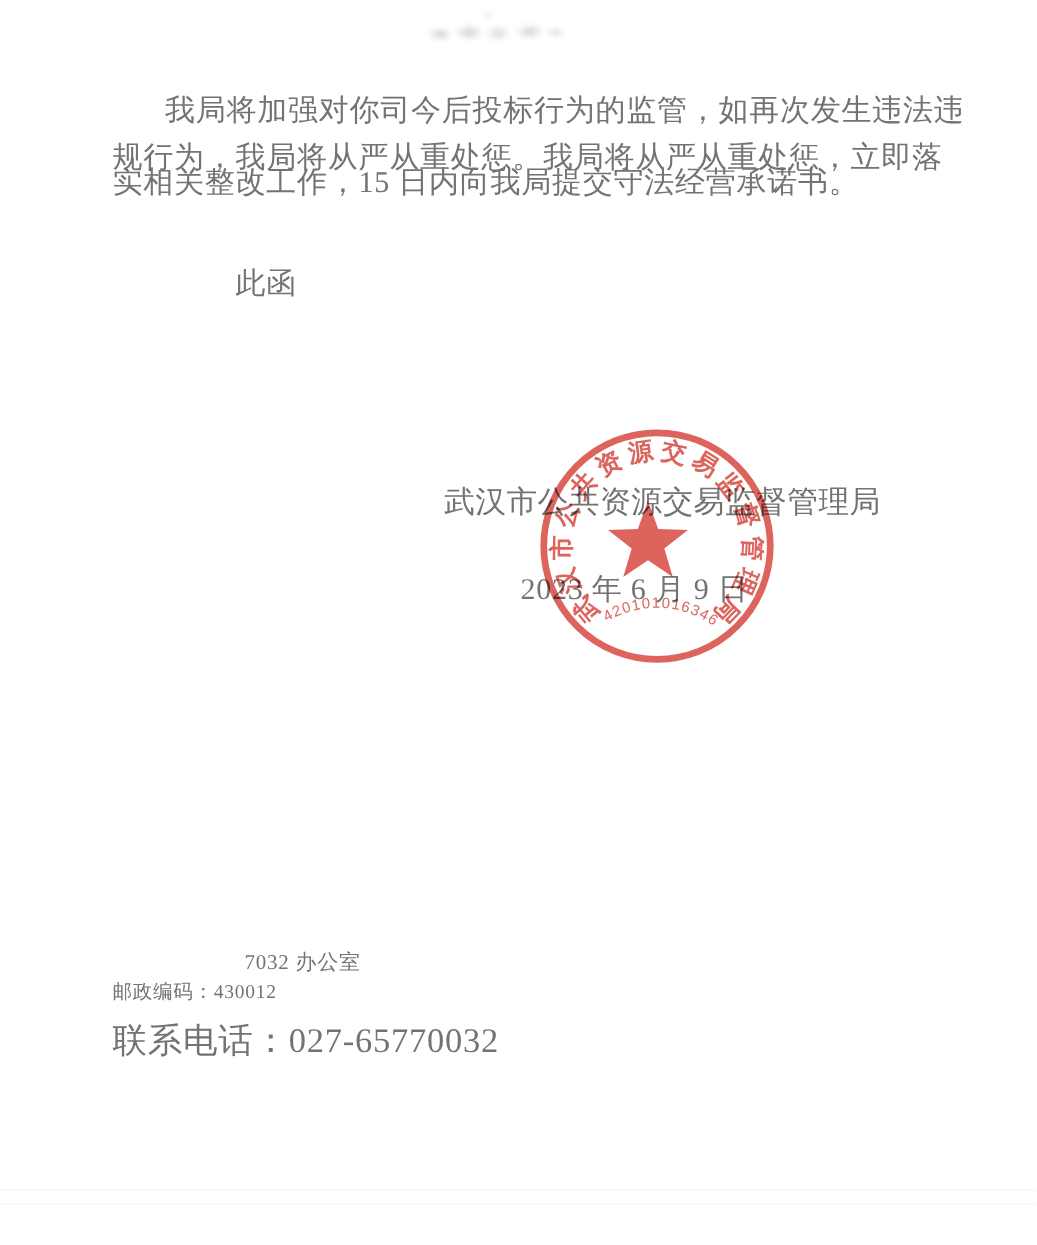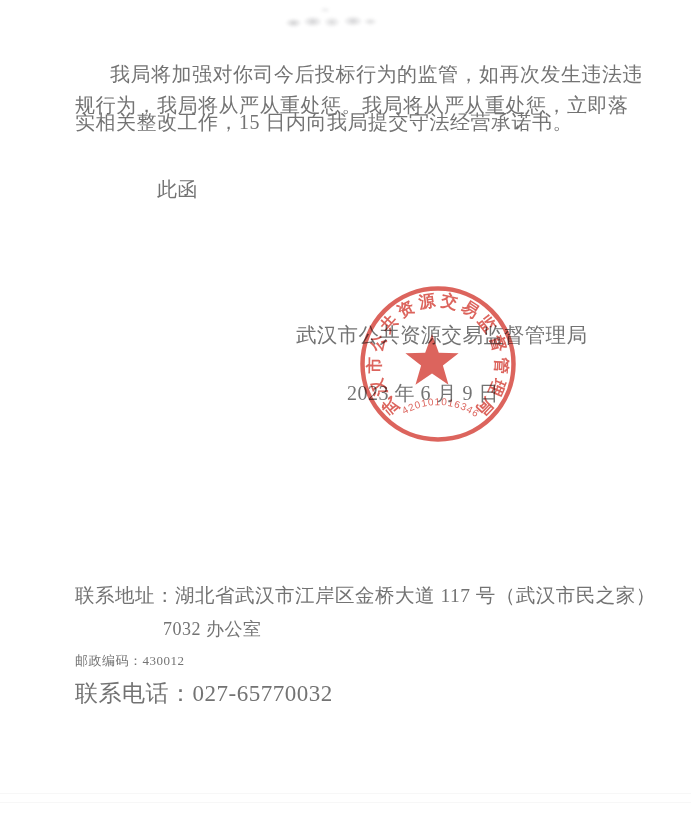--- a/index.html
+++ b/index.html
@@ -19,21 +19,21 @@
     letter-spacing:0.5px;
     color:#737373;
   }
   .body-line1{left:110px;top:62px;}
   .body-line2{left:75px;top:93px;}
   .body-line3{left:75px;top:110px;}
   .closing{left:112px;top:177px;margin-left:45px;}
   .agency{left:296px;top:323px;font-size:20.5px;letter-spacing:0.3px;}
   .sign-date{left:347px;top:381px;}
   .contact-address{left:75px;top:584px;font-size:19.5px;}
-  .contact-address2{left:163px;top:617px;font-size:18px;}
+  .contact-address2{left:163px;top:631px;font-size:14px;}
   .contact-postcode{left:75px;top:649px;font-size:13px;}
   .contact-phone{left:75px;top:682px;font-size:23px;}
   .smudge{
     position:absolute;left:282px;top:6px;width:96px;height:26px;
     background:
       radial-gradient(ellipse 12px 7px at 12% 65%, rgba(90,90,95,.55), rgba(90,90,95,0) 70%),
       radial-gradient(ellipse 14px 8px at 32% 60%, rgba(80,80,88,.5), rgba(80,80,88,0) 70%),
       radial-gradient(ellipse 12px 8px at 52% 62%, rgba(95,95,100,.45), rgba(95,95,100,0) 70%),
       radial-gradient(ellipse 14px 8px at 74% 58%, rgba(85,85,92,.5), rgba(85,85,92,0) 70%),
       radial-gradient(ellipse 10px 6px at 92% 60%, rgba(100,100,105,.4), rgba(100,100,105,0) 70%),
@@ -74,21 +74,20 @@
       <path id="sealArcBottom" d="M 401 416.8 A 64.5 64.5 0 0 1 475 416.8" fill="none"></path>
     </defs>
     <text font-size="16.5" letter-spacing="4" font-weight="600" fill-opacity="0.92" font-family="Liberation Serif, DejaVu Serif, serif" fill="#d5443c">
       <textPath href="#sealArcTop" startOffset="2">武汉市公共资源交易监督管理局</textPath>
     </text>
     <text font-size="10" letter-spacing="0.8" fill-opacity="0.92" font-family="Liberation Sans, DejaVu Sans, sans-serif" fill="#d5443c">
       <textPath href="#sealArcBottom" startOffset="4">4201010163468</textPath>
     </text>
   </svg>
 
-  <div class="txt contact-address">联系地址：湖北省武汉市江岸区金桥大道 117 号（武汉市民之家）</div>
   <div class="txt contact-address2">7032 办公室</div>
   <div class="txt contact-postcode">邮政编码：430012</div>
   <div class="txt contact-phone">联系电话：027-65770032</div>
 
   <div class="scanline l1"></div>
   <div class="scanline l2"></div>
 
 </div>
 
 </body></html>

